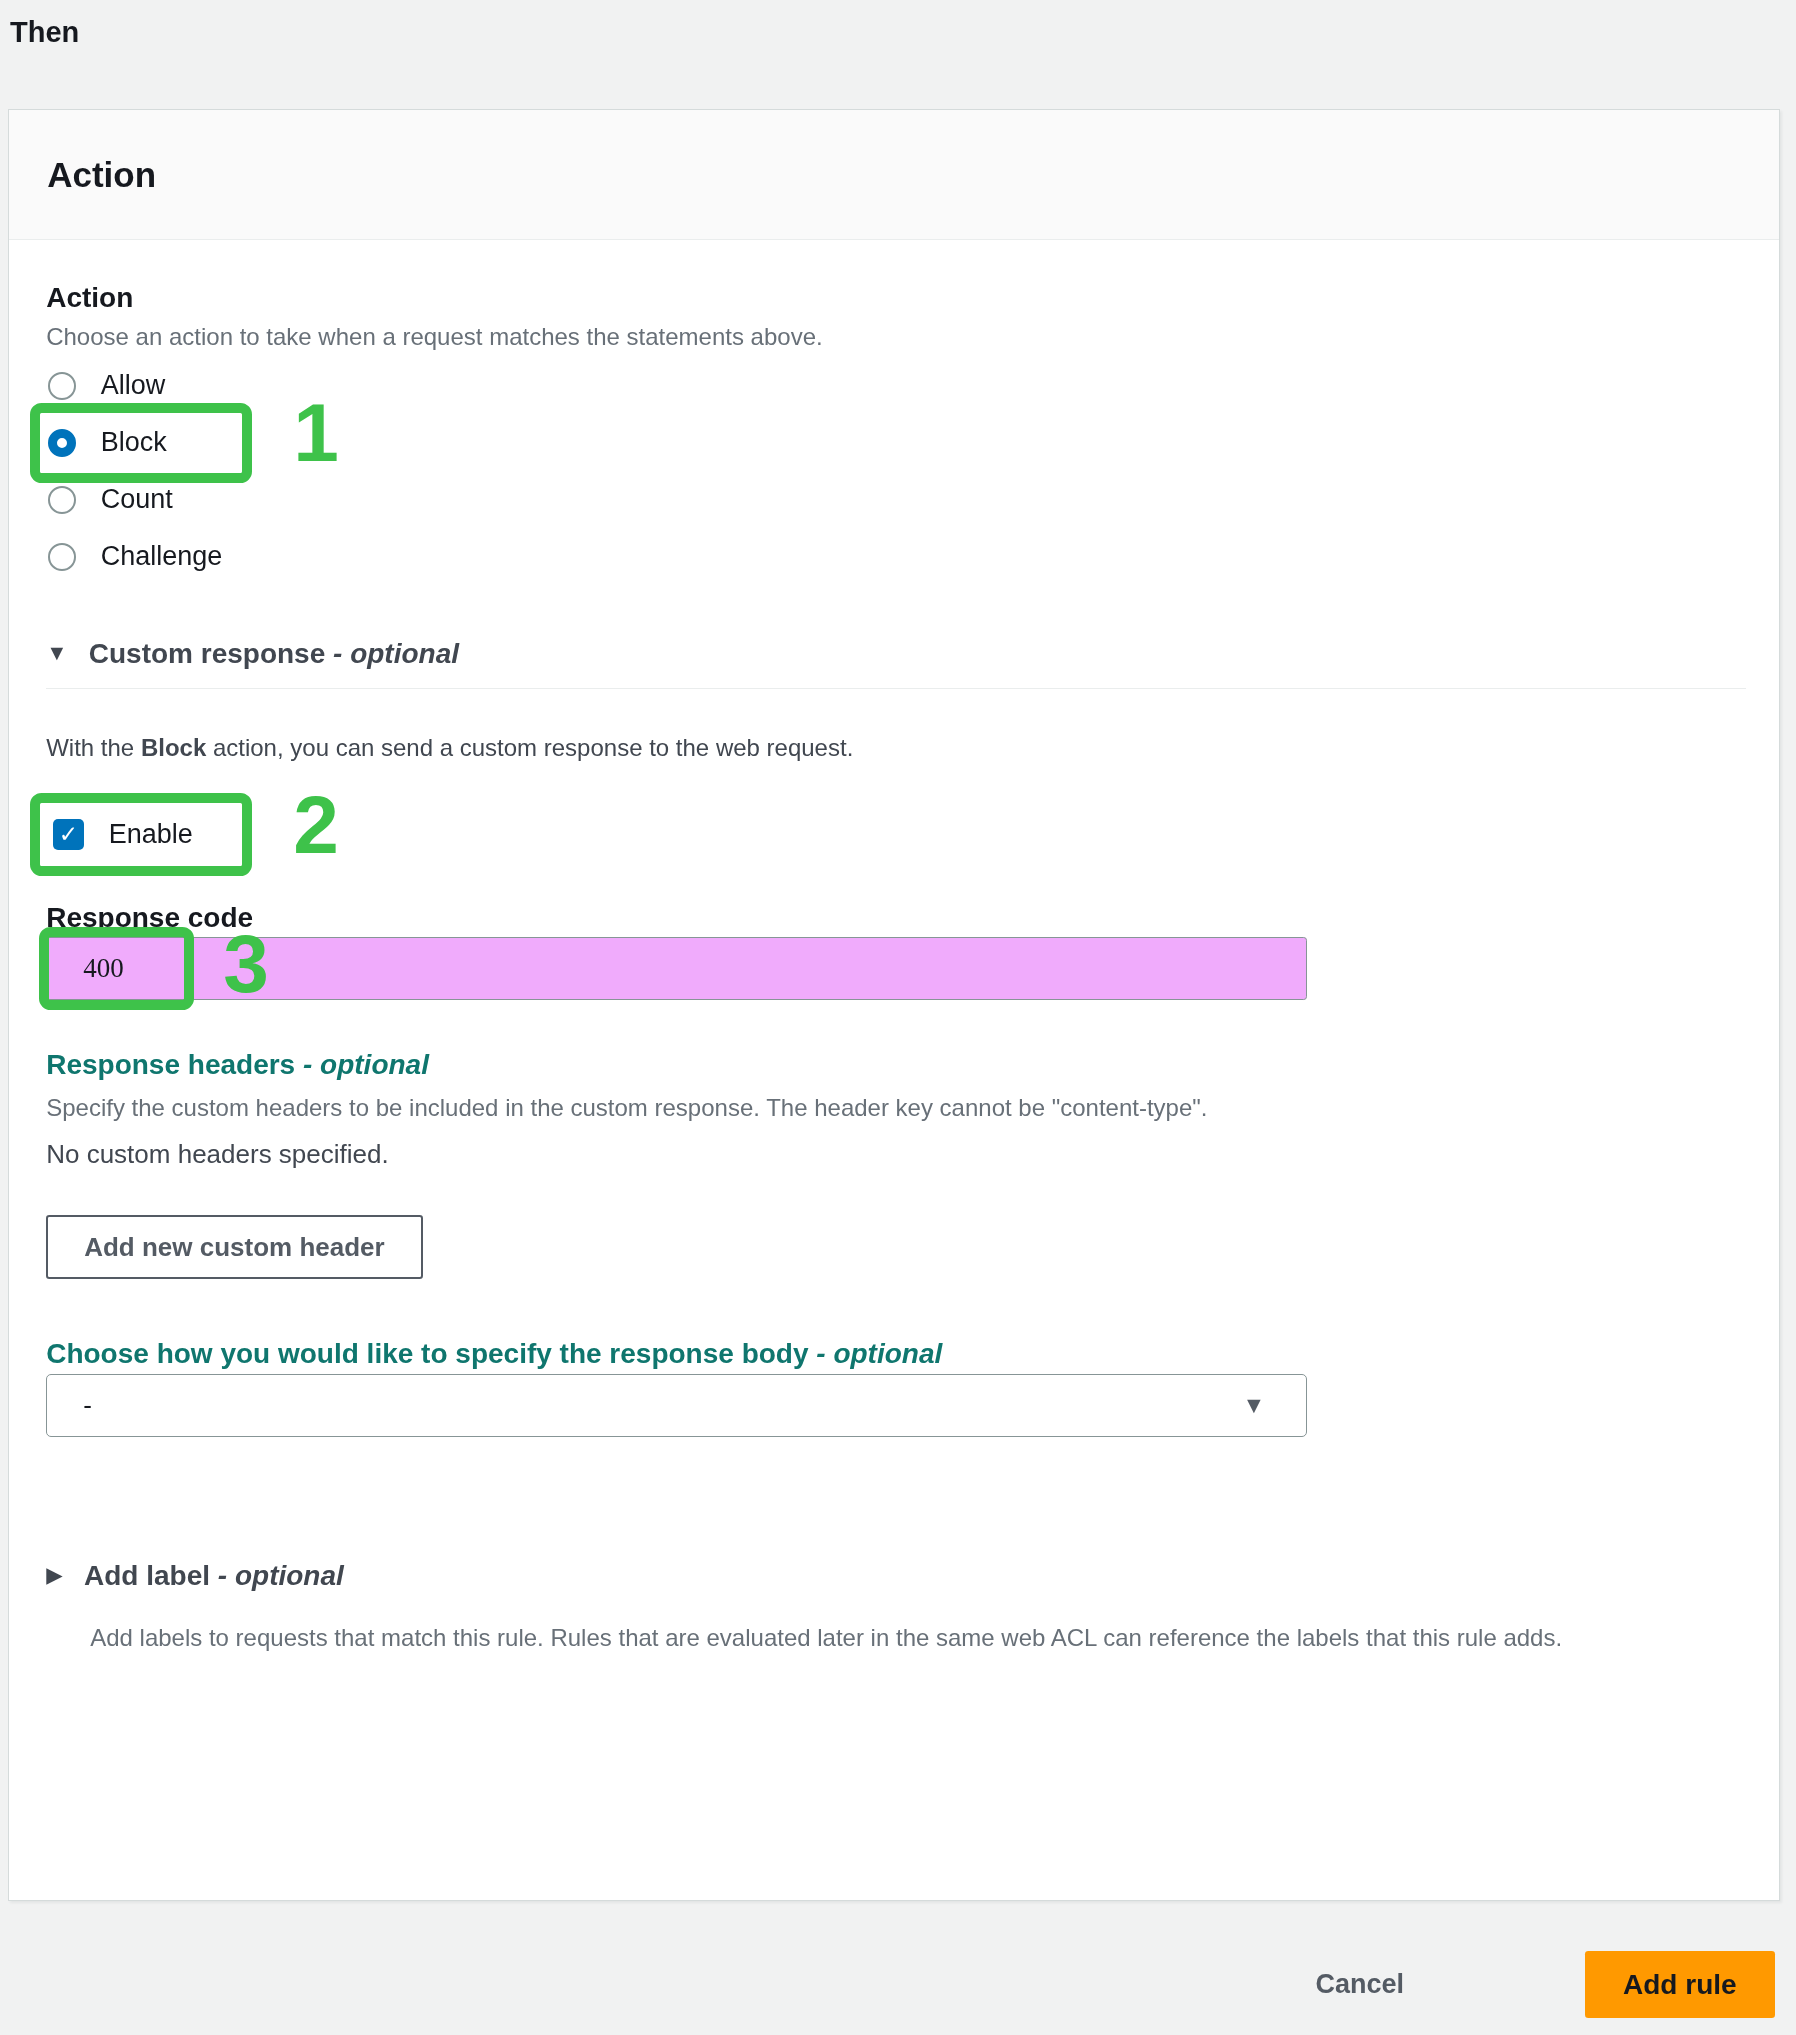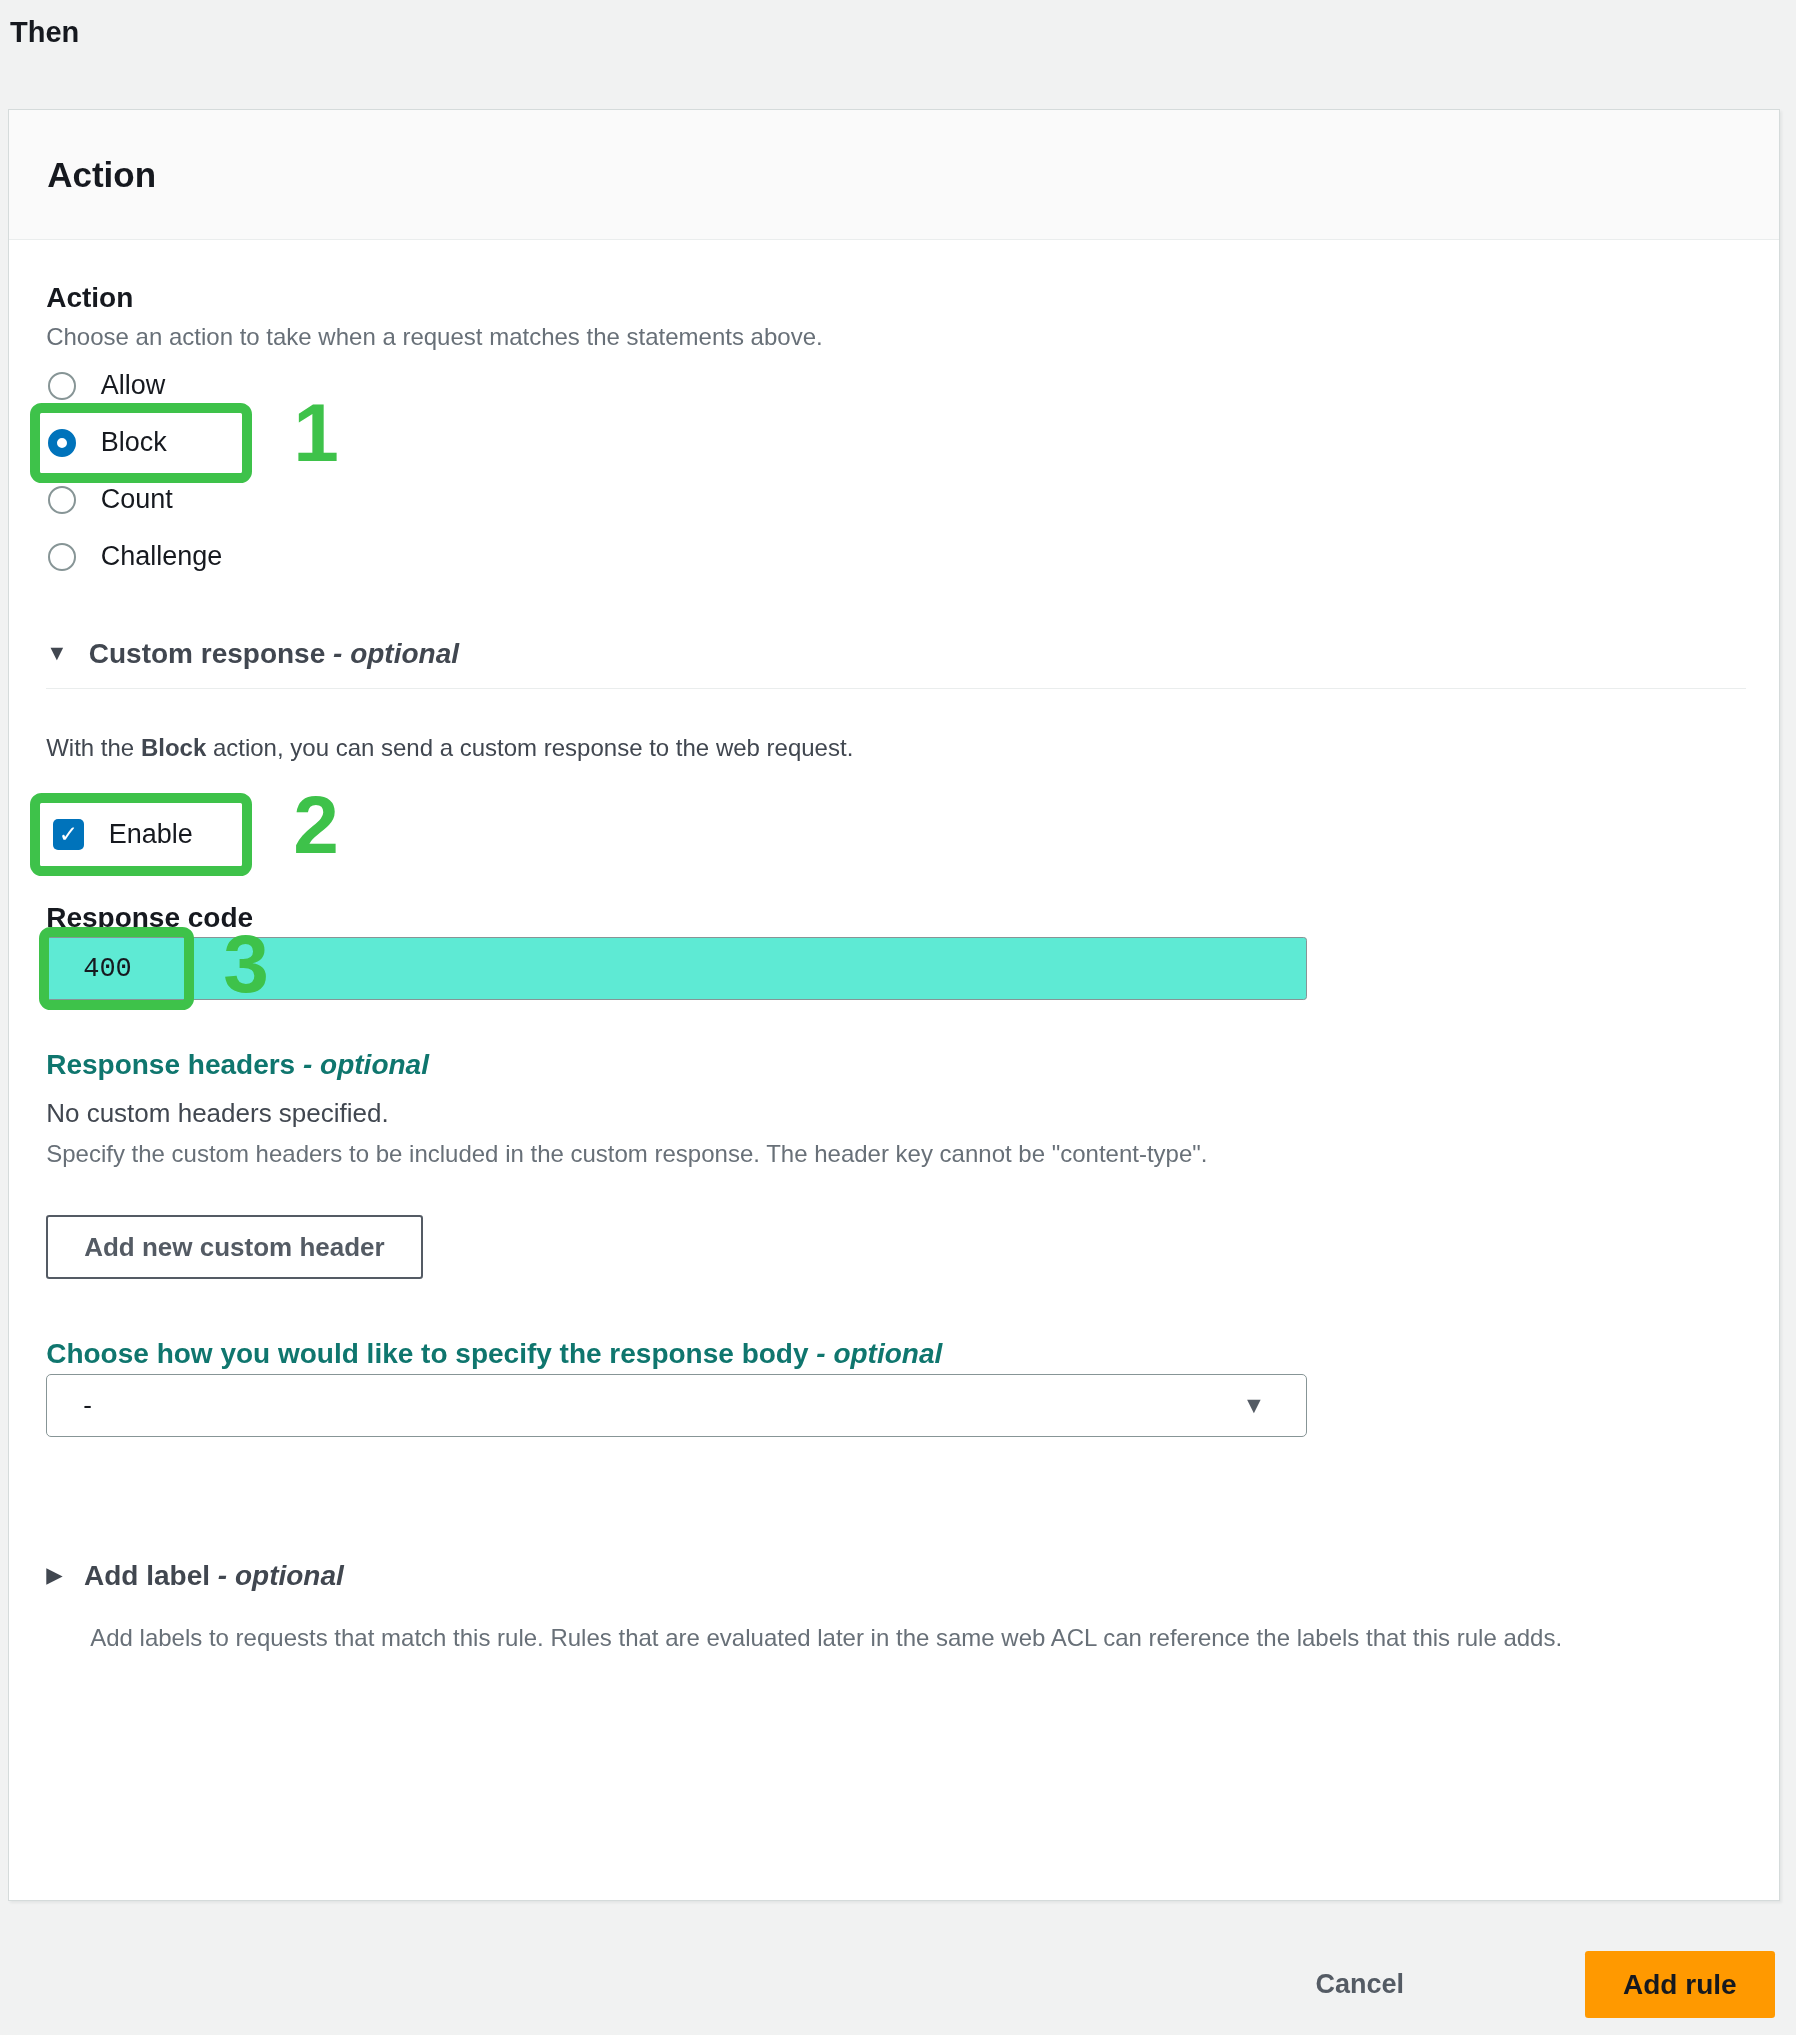--- a/index.html
+++ b/index.html
@@ -69,23 +69,23 @@
   .checkbox {
     width:31px; height:31px; background:#0073bb; border-radius:5px;
     display:flex; align-items:center; justify-content:center; flex:none; cursor:pointer;
   }
   .check { color:#fff; font-size:23px; font-weight:bold; line-height:1; }
   .cb-label { font-size:27px; color:#16191f; }
 
   .rc-label { margin-top:33px; }
   .input-wrap { position:relative; margin-top:3.3px; width:1261px; }
   .text-input {
-    width:100%; height:63px; background:#5eead4; border:1.6px solid #879596; border-radius:3.3px;
+    width:100%; height:63px; background:#f0abfc; border:1.6px solid #879596; border-radius:3.3px;
     font-size:27px; color:#16191f; padding:0 16.4px 0 36px; box-sizing:border-box;
-    font-family:Liberation Mono, monospace;
+    font-family:Liberation Serif, serif;
   }
 
   .secondary-btn {
     margin-top:46px; display:block; height:64px; padding:0 36px;
     background:#fff; border:2.5px solid #545b64; border-radius:3.3px;
     font-size:26px; font-weight:bold; color:#545b64; font-family:inherit; cursor:pointer;
   }
 
   .dropdown {
     margin-top:3.3px; width:1261px; height:63px; background:#fff;
@@ -177,22 +177,22 @@
     </div>
 
     <div class="field-label rc-label">Response code</div>
     <div class="input-wrap">
       <input class="text-input" type="text" value="400" style="">
       <span class="hl-box hl-box-3"></span>
       <span class="hl-num hl-num-3">3</span>
     </div>
 
     <div class="sub-heading"><span>Response headers</span> <em>- optional</em></div>
+    <p class="para gray rh-desc">Specify the custom headers to be included in the custom response. The header key cannot be "content-type".</p>
     <p class="para empty">No custom headers specified.</p>
-    <p class="para gray rh-desc">Specify the custom headers to be included in the custom response. The header key cannot be "content-type".</p>
 
     <button class="secondary-btn">Add new custom header</button>
 
     <div class="sub-heading rb-heading"><span>Choose how you would like to specify the response body</span> <em>- optional</em></div>
 
     <div class="dropdown">
       <span class="dd-value">-</span>
       <span class="dd-caret">▼</span>
     </div>
 

